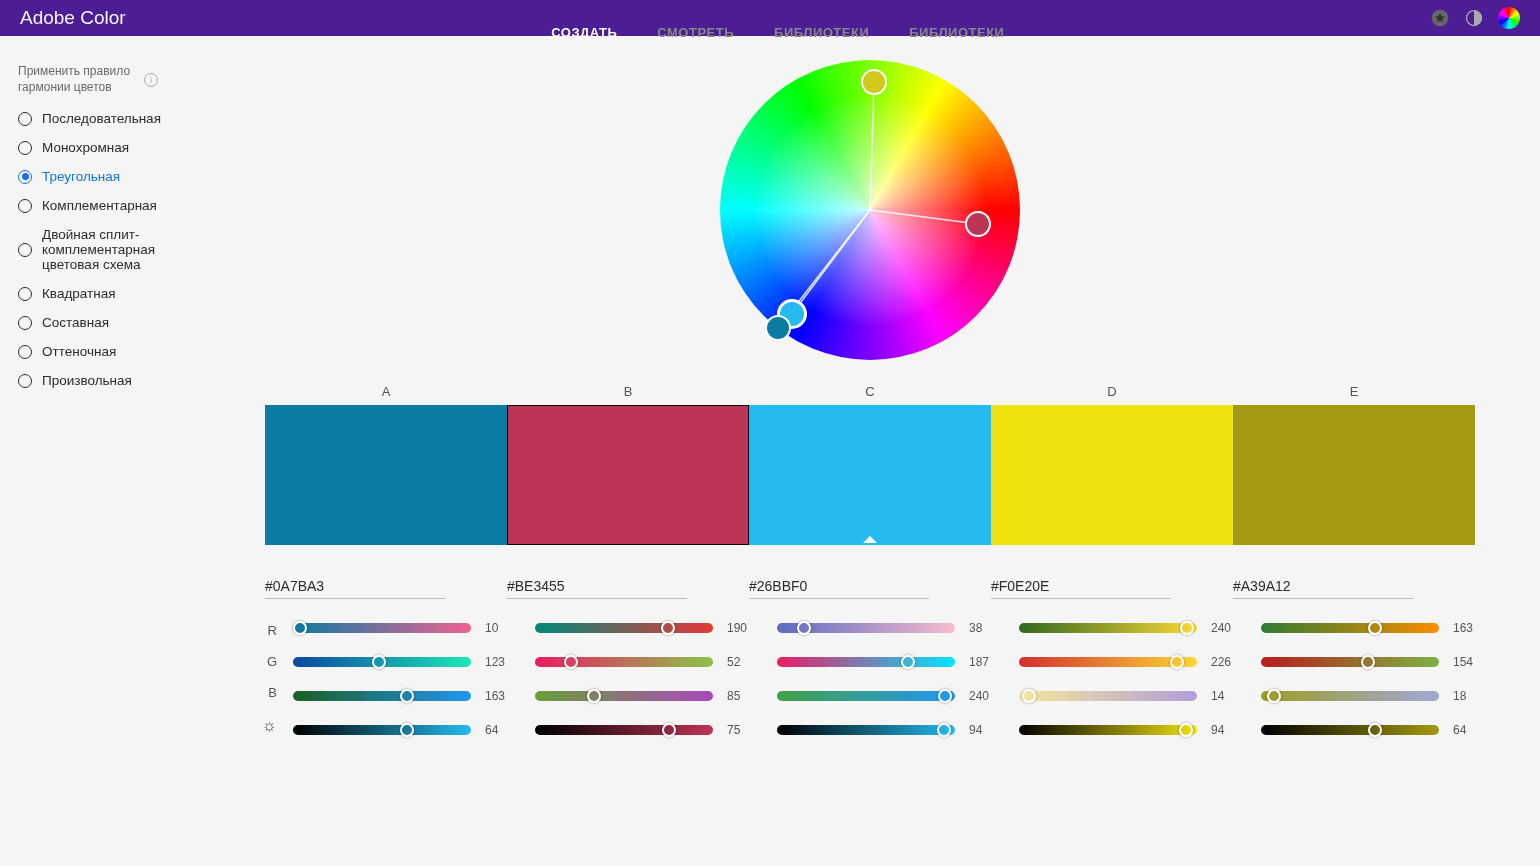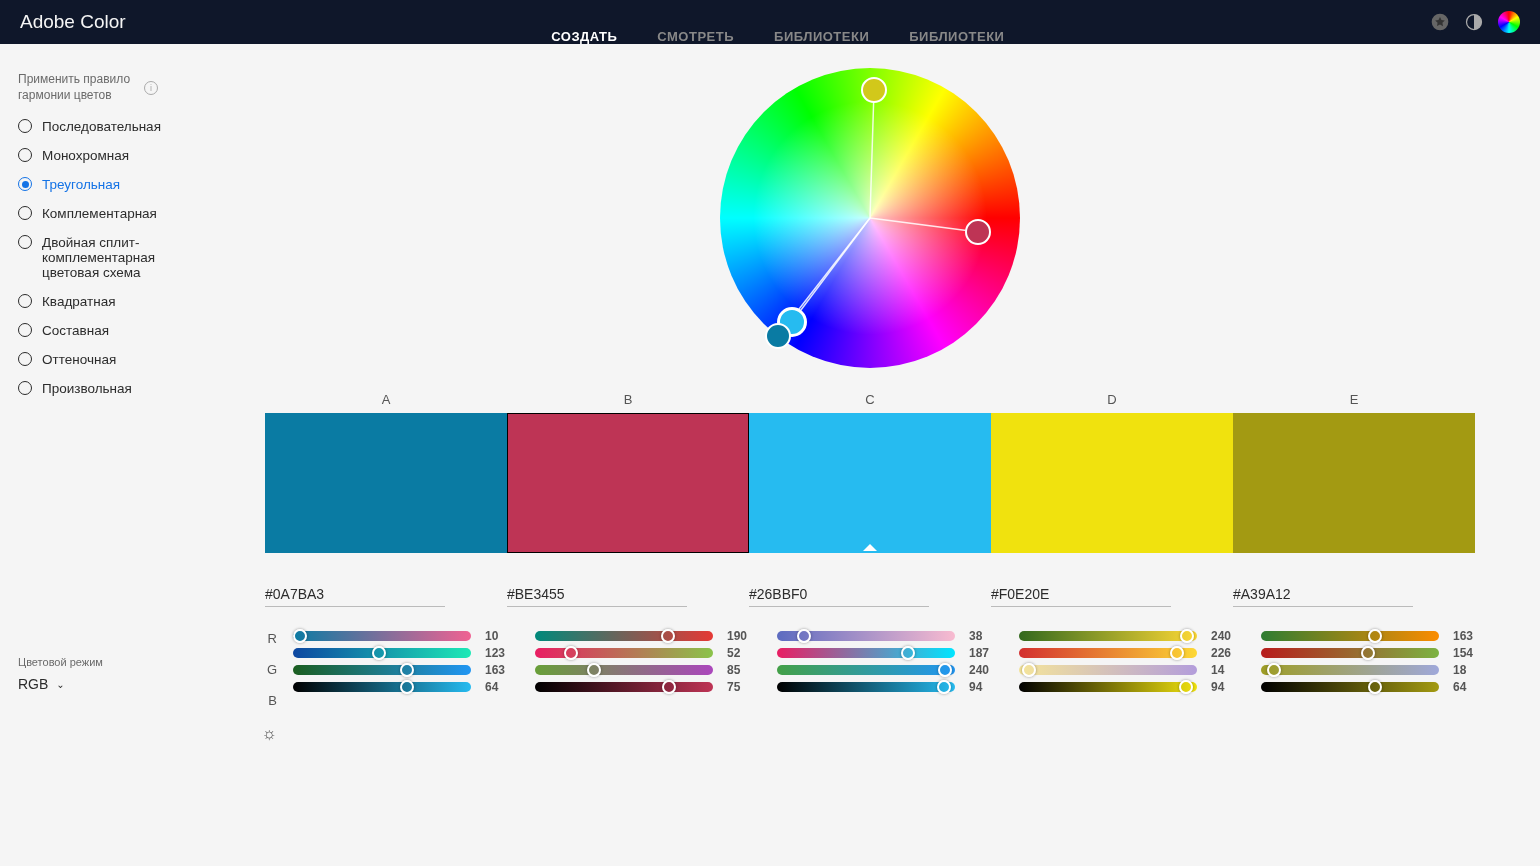--- a/index.html
+++ b/index.html
@@ -1,31 +1,31 @@
 <!DOCTYPE html>
 <html><head>
 <meta charset="utf-8">
 <style>
 * { box-sizing: border-box; margin: 0; padding: 0; }
 body { font-family: "Segoe UI", Arial, sans-serif; background: #f5f5f5; color: #2c2c2c; width: 1540px; height: 866px; overflow: hidden; }
-.header { background: #0f172a; height: 44px; display: flex; align-items: center; padding: 0 20px; color: #f5f5f5; text-align: center; }
+.header { background: #4c1d95; height: 36px; display: flex; align-items: center; padding: 0 20px; color: #f5f5f5; text-align: center; }
 .app-title { font-size: 19px; font-weight: 300; flex-shrink: 0; }
 .nav { display: flex; gap: 40px; margin-left: auto; margin-right: auto; margin-top: 28px; }
 .nav-item { color: #888; font-size: 13px; font-weight: 600; letter-spacing: 0.5px; cursor: pointer; }
 .nav-item.active { color: #fff; }
 .header-icons { display: flex; gap: 14px; align-items: center; }
 .header-icon { width: 20px; height: 20px; color: #aaa; cursor: pointer; }
 .color-wheel-icon { width: 22px; height: 22px; border-radius: 50%; background: conic-gradient(red, yellow, lime, cyan, blue, magenta, red); cursor: pointer; }
 .main { display: flex; height: calc(100% - 44px); }
 .sidebar { width: 200px; flex-shrink: 0; padding: 28px 0 0 18px; }
 .sidebar-title-row { display: flex; align-items: center; gap: 6px; margin-bottom: 16px; }
 .sidebar-title { font-size: 12px; color: #6a6a6a; line-height: 1.3; width: 120px; }
 .info-icon { width: 14px; height: 14px; border: 1px solid #aaa; border-radius: 50%; display: inline-flex; align-items: center; justify-content: center; font-size: 9px; color: #aaa; cursor: pointer; }
 .rules { display: flex; flex-direction: column; gap: 14px; }
-.rule { display: flex; gap: 10px; font-size: 13.5px; color: #2c2c2c; cursor: pointer; }
+.rule { display: flex; align-items: center; gap: 10px; font-size: 13.5px; color: #2c2c2c; cursor: pointer; }
 .radio { width: 14px; height: 14px; border: 1.5px solid #2c2c2c; border-radius: 50%; flex-shrink: 0; display: inline-flex; align-items: center; justify-content: center; }
 .rule.selected .radio { border-color: #1473e6; }
 .rule.selected .radio::after { content: ""; width: 7px; height: 7px; background: #1473e6; border-radius: 50%; }
 .rule.selected span { color: #1473e6; }
 .color-mode { margin-top: 260px; }
 .color-mode-label { font-size: 11px; color: #6a6a6a; margin-bottom: 8px; }
 .color-mode-select { font-size: 14px; color: #2c2c2c; display: flex; align-items: center; gap: 8px; cursor: pointer; }
 .chevron { font-size: 10px; }
 .content { flex: 1; padding-top: 24px; display: flex; flex-direction: column; align-items: center; }
 .wheel-area { position: relative; width: 300px; height: 300px; margin-bottom: 24px; }
@@ -43,21 +43,21 @@
 .swatch { position: relative; cursor: pointer; }
 .swatch.selected { outline: 1.5px solid #000; outline-offset: -1px; }
 .swatch.base::after { content: ""; position: absolute; bottom: 2px; left: 50%; transform: translateX(-50%); border: 7px solid transparent; border-bottom-color: #fff; }
 .hex-row { display: grid; grid-template-columns: repeat(5, 1fr); margin-top: 32px; }
 .hex { font-size: 14px; color: #2c2c2c; padding-left: 0; width: 180px; border-bottom: 1px solid #bbb; padding-bottom: 4px; background: transparent; border-top: none; border-left: none; border-right: none; outline: none; }
 .sliders-wrap { display: flex; margin-top: 22px; width: 1266px; }
 .channel-labels { display: flex; flex-direction: column; gap: 15px; width: 56px; align-items: flex-end; padding-right: 16px; padding-top: 2px; }
 .channel-label { font-size: 13px; color: #555; height: 16px; }
 .brightness-icon { font-size: 17px; color: #555; }
 .slider-cols { display: grid; grid-template-columns: repeat(5, 1fr); flex: 1; }
-.slider-col { display: flex; flex-direction: column; gap: 3px; padding-left: 0px; font-weight: bold; }
+.slider-col { display: flex; flex-direction: column; gap: 20px; padding-left: 0px; }
 .slider-line { display: flex; align-items: center; gap: 14px; }
 .slider-track { position: relative; width: 178px; height: 10px; border-radius: 5px; cursor: pointer; }
 .slider-thumb { position: absolute; width: 14px; height: 14px; border: 2px solid #fff; background: transparent; border-radius: 50%; top: 50%; transform: translate(-50%, -50%); box-shadow: 0 0 3px rgba(0,0,0,0.4); }
 .slider-val { font-size: 12px; color: #555; width: 30px; }
 </style>
 </head>
 <body>
 
 <div class="header">
   <div class="app-title">Adobe Color</div>
@@ -117,27 +117,20 @@
         </div>
         <div class="rule">
           <span class="radio"></span>
           <span>Оттеночная</span>
         </div>
         <div class="rule">
           <span class="radio"></span>
           <span>Произвольная</span>
         </div>
       </div>
-    <div class="color-mode">
-      <div class="color-mode-label">Цветовой режим</div>
-      <div class="color-mode-select">
-        <span>RGB</span>
-        <span class="chevron">⌄</span>
-      </div>
-    </div>
   </div>
 
   <div class="content">
     <div class="wheel-area">
       <div class="wheel">
           <div class="wheel-conic"></div>
         </div>
       <svg class="lines" width="300" height="300" id="wheel-lines">
           <line x1="150" y1="150" x2="154" y2="22" class="spoke"></line>
           <line x1="150" y1="150" x2="72" y2="254" class="spoke"></line>

